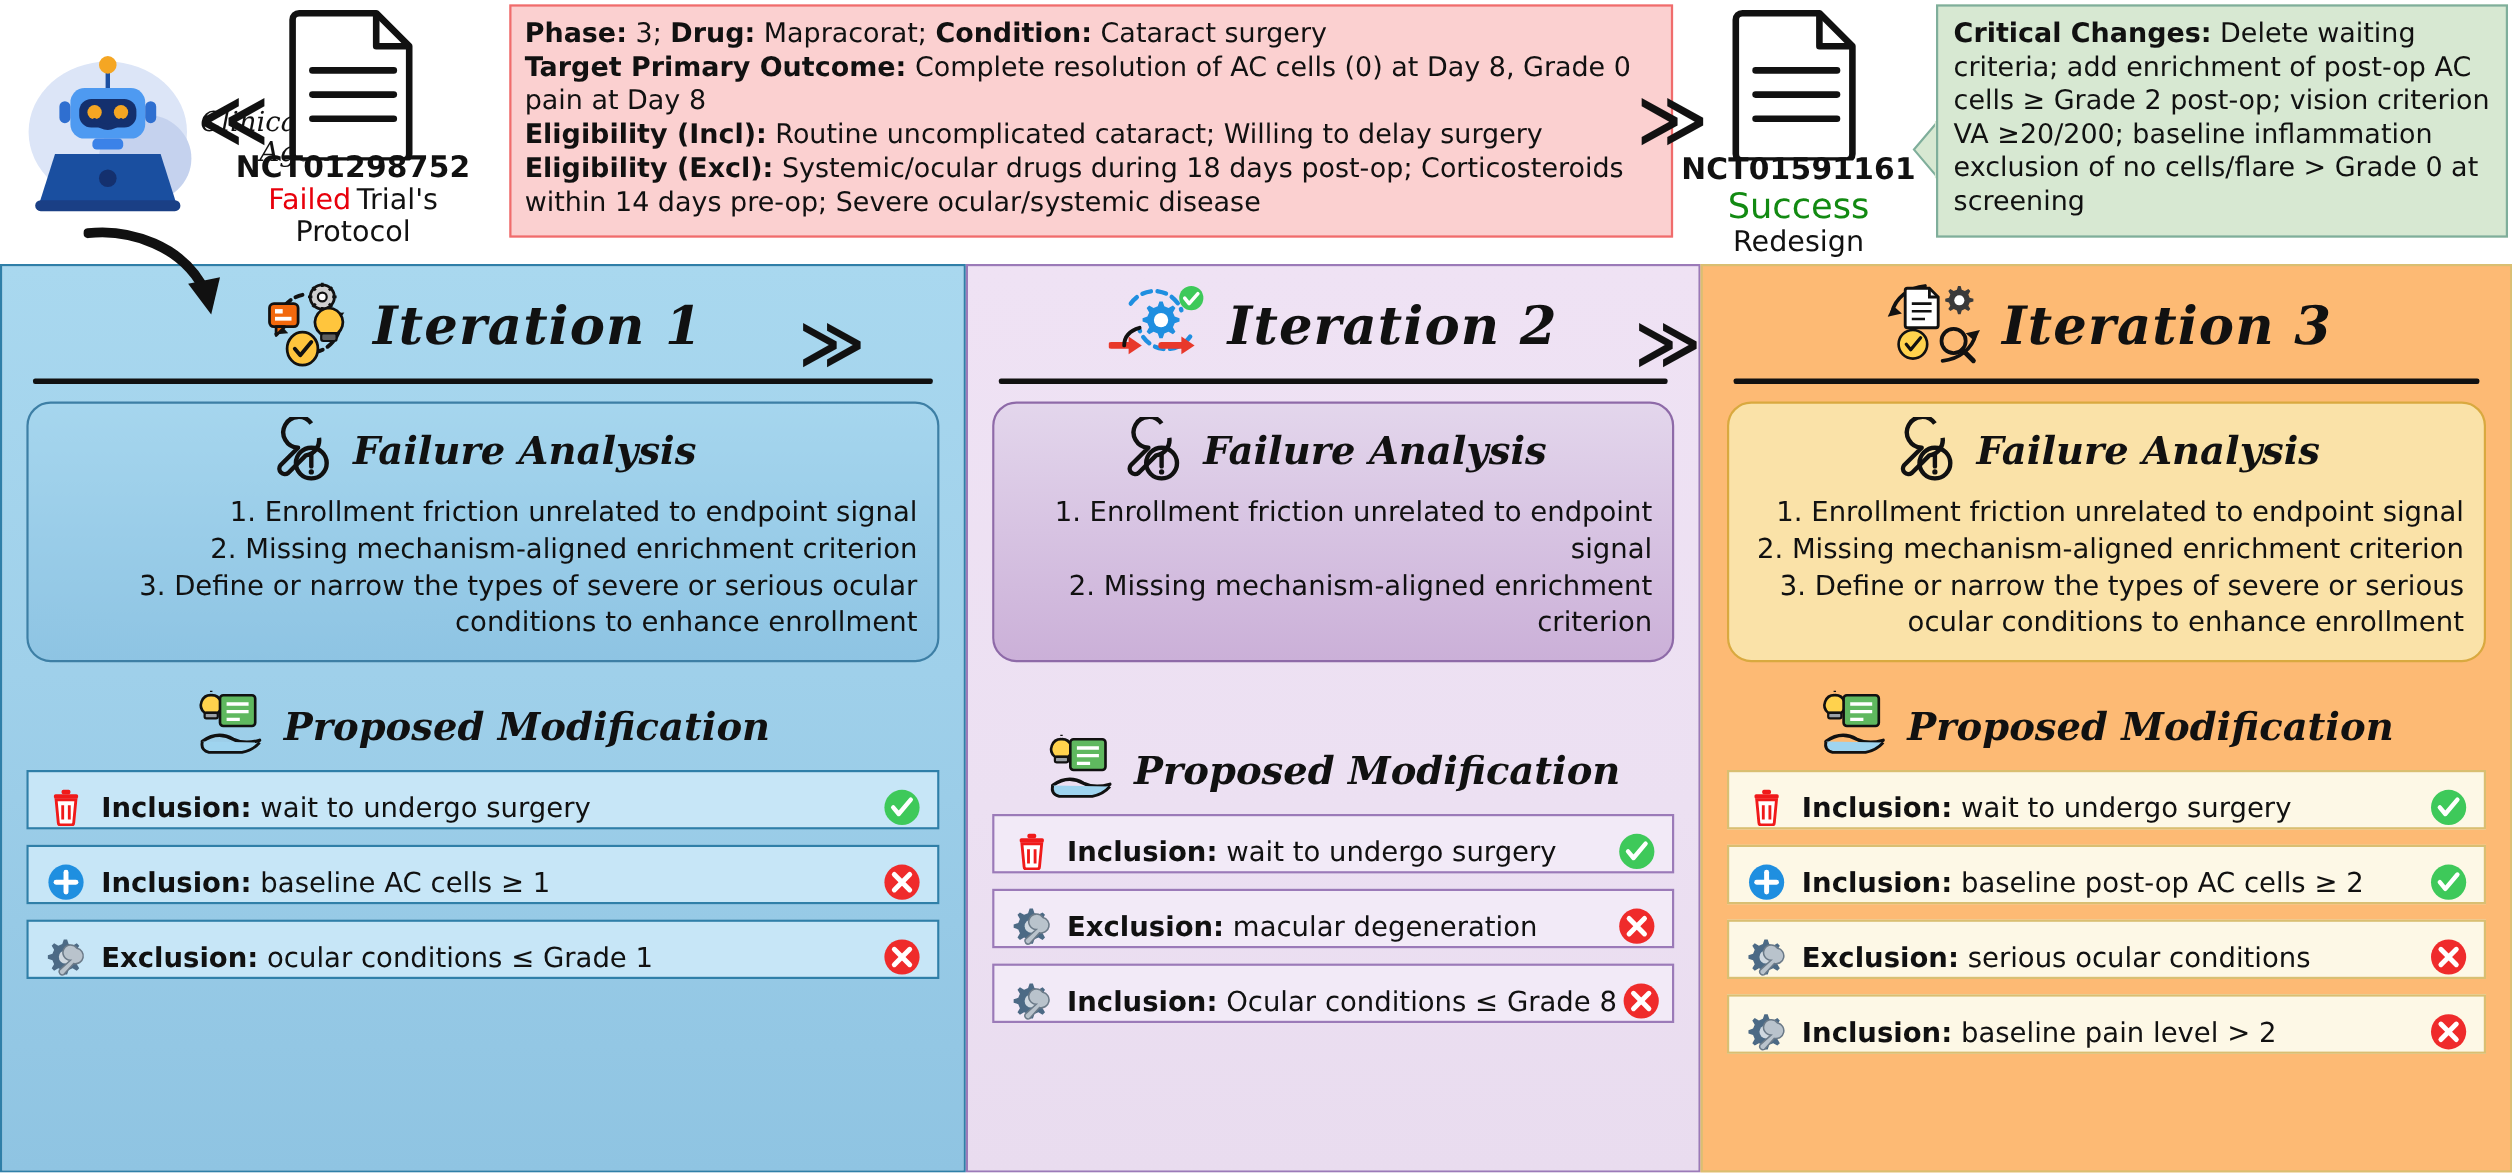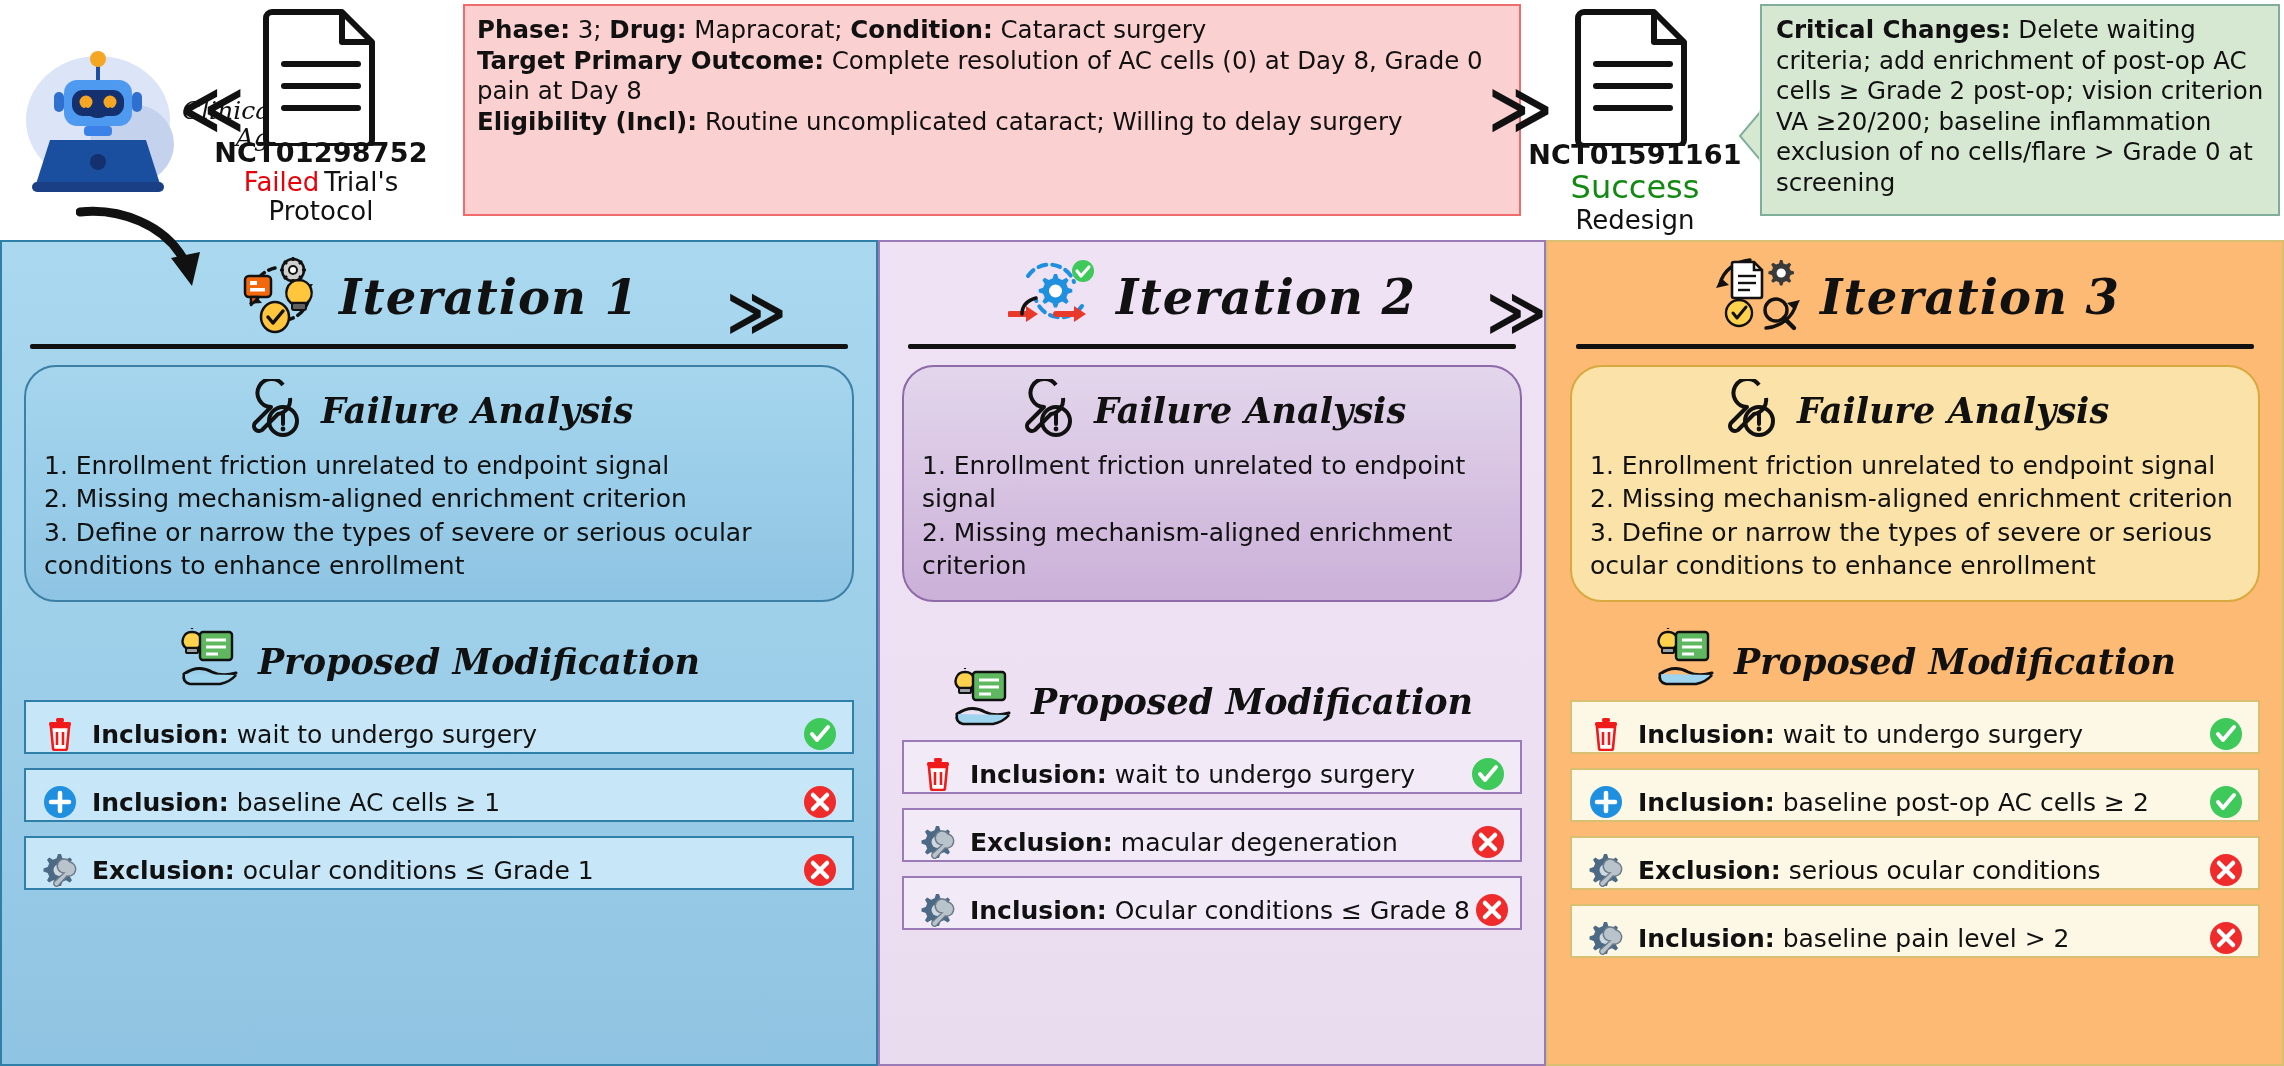--- a/index.html
+++ b/index.html
@@ -65,21 +65,21 @@
               border-color: #9b7ab8; }
   .panel.p3 { width: 764px; background: #fdba74; border-color: #d9bf72; }
 
   .panel-head { display: flex; align-items: center; justify-content: center;
                 height: 96px; gap: 14px; padding-top: 14px; }
   .iter-title { font-family: "DejaVu Serif", serif; font-weight: bold; font-style: italic;
                 font-size: 48px; color: #111; letter-spacing: 1px; }
   .hr { height: 5px; background: #111; margin: 6px 28px 0 28px; border-radius: 2px; }
 
   
-  .fa-card { margin: 16px 22px 0 22px; border: 2px solid; border-radius: 32px; padding: 12px 18px 18px 18px; }
+  .fa-card { margin: 16px 22px 0 22px; border: 2px solid; border-radius: 22px; padding: 12px 18px 18px 18px; text-align: right; }
   .p1 .fa-card { background: linear-gradient(180deg,#a6d6ee 0%,#8ec4e3 100%); border-color: #3d7fa5; min-height: 234px;}
   .p2 .fa-card { background: linear-gradient(180deg,#e3d6ec 0%,#cbb0d8 100%); border-color: #8e6aa8; min-height: 234px;}
   .p3 .fa-card { background: #fae2a8; border-color: #d9a93f; min-height: 234px;}
 
   .card-title-row { display: flex; align-items: center; justify-content: center; gap: 16px; height: 62px; }
   .card-title { font-family: "DejaVu Serif", serif; font-weight: bold; font-style: italic;
                 font-size: 35px; color: #111; }
 
   .fa-list { margin-top: 8px; }
   .fa-list li { list-style: none; font-size: 25px; line-height: 1.33; color: #111;
@@ -157,20 +157,23 @@
 
     <div class="protobox">
       <p>
         <b>Phase:</b><span> 3; </span><b>Drug:</b><span> Mapracorat; </span><b>Condition:</b><span> Cataract surgery</span>
       </p>
       <p>
         <b>Target Primary Outcome:</b><span> Complete resolution of AC cells (0) at Day 8, Grade 0 pain at Day 8</span>
       </p>
       <p>
         <b>Eligibility (Incl):</b><span> Routine uncomplicated cataract; Willing to delay surgery</span>
+      </p>
+      <p>
+        <b>Eligibility (Excl):</b><span> Systemic/ocular drugs during 18 days post-op; Corticosteroids within 14 days pre-op; Severe ocular/systemic disease</span>
       </p>
     </div>
 
     <div class="chev" style="left:1488px; top:78px;">≫</div>
 
     <div class="docicon" style="left:1570px; top:6px;">
       <svg width="128" height="140" viewBox="0 0 128 140">
         <path d="M14 6 h70 l30 30 v98 a6 6 0 0 1 -6 6 H14 a6 6 0 0 1 -6 -6 V12 a6 6 0 0 1 6 -6 Z" fill="#fff" stroke="#111" stroke-width="6" stroke-linejoin="round"></path>
         <path d="M84 6 v30 h30" fill="none" stroke="#111" stroke-width="6" stroke-linejoin="round"></path>
         <line x1="26" y1="58" x2="100" y2="58" stroke="#111" stroke-width="6" stroke-linecap="round"></line>

